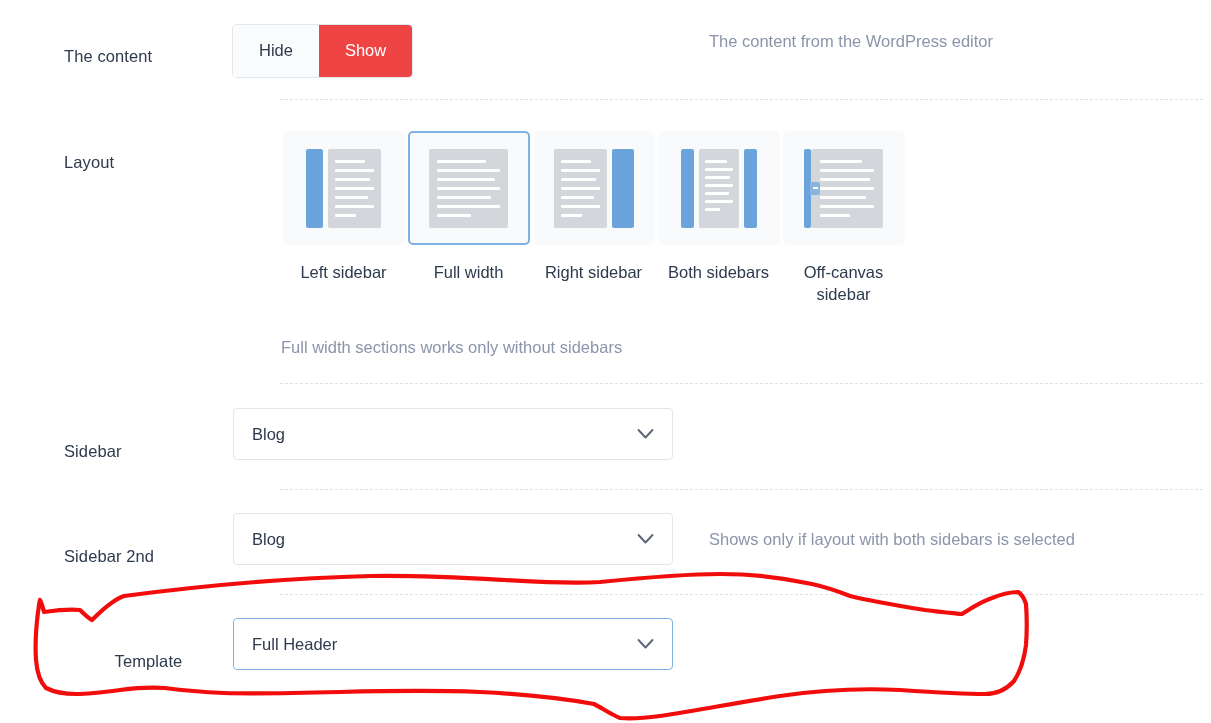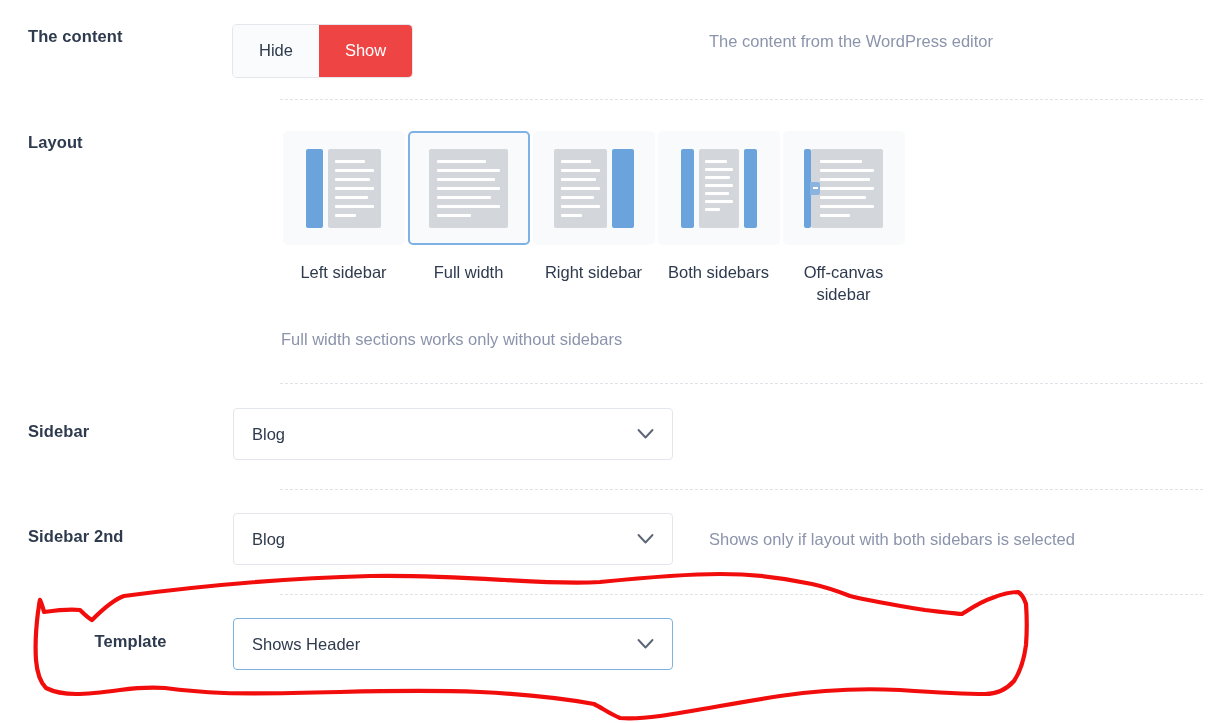--- a/index.html
+++ b/index.html
@@ -23,27 +23,28 @@
   }
 
   
   .row {
     position: relative;
     display: flex;
     align-items: flex-start;
   }
   .row-label {
     width: 233px;
-    padding-left: 28px;
+    padding-left: 64px;
     box-sizing: border-box;
     font-size: 16.5px;
-    font-weight: 700;
+    font-weight: 400;
     color: #2e3a4d;
     letter-spacing: .1px;
     flex: 0 0 233px;
+    margin-top: 20px;
   }
   .row-control {
     flex: 0 0 auto;
     width: 440px;
   }
   .row-help {
     flex: 1 1 auto;
     font-size: 16.5px;
     color: #8b94ab;
     padding-left: 36px;
@@ -174,21 +175,21 @@
     margin-top: 17px;
     font-size: 16.5px;
     color: #2e3a4d;
     text-align: center;
     line-height: 1.32;
     width: 110px;
     cursor: pointer;
   }
 
   .layout-help {
-    margin-top: 24px;
+    margin-top: 32px;
     font-size: 16.5px;
     color: #8b94ab;
   }
 
   
   .select-wrap {
     position: relative;
     width: 440px;
     height: 52px;
   }
@@ -383,21 +384,21 @@
     </div>
     <div class="row-help">Shows only if layout with both sidebars is selected</div>
   </div>
 
   <div class="divider" style="top:594px;"></div>
 
   <div class="row" id="row-template">
     <div class="row-label">Template</div>
     <div class="row-control">
       <div class="select-wrap">
-        <div class="select-box focused">Shows Header</div>
+        <div class="select-box focused">Full Header</div>
         <span class="chevron">
           <svg width="17" height="11" viewBox="0 0 17 11">
               <path d="M1.5 1.5 L8.5 9 L15.5 1.5" fill="none" stroke="#5b6575" stroke-width="1.9" stroke-linecap="round" stroke-linejoin="round"></path>
             </svg>
         </span>
       </div>
     </div>
   </div>
 
   <svg id="annotation" viewBox="0 0 1211 723">

